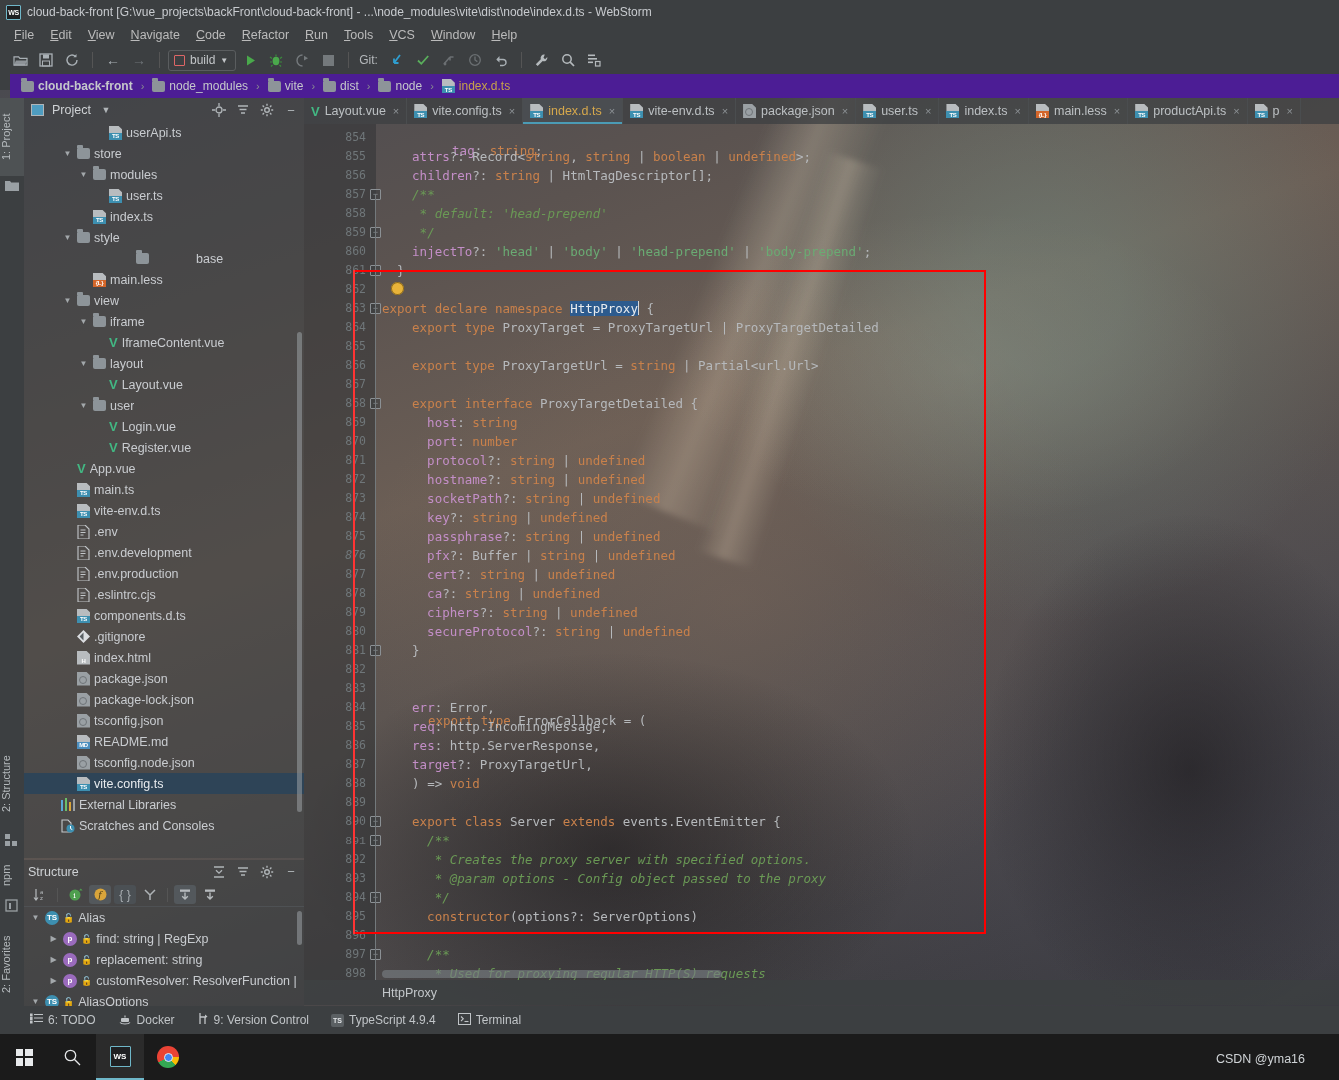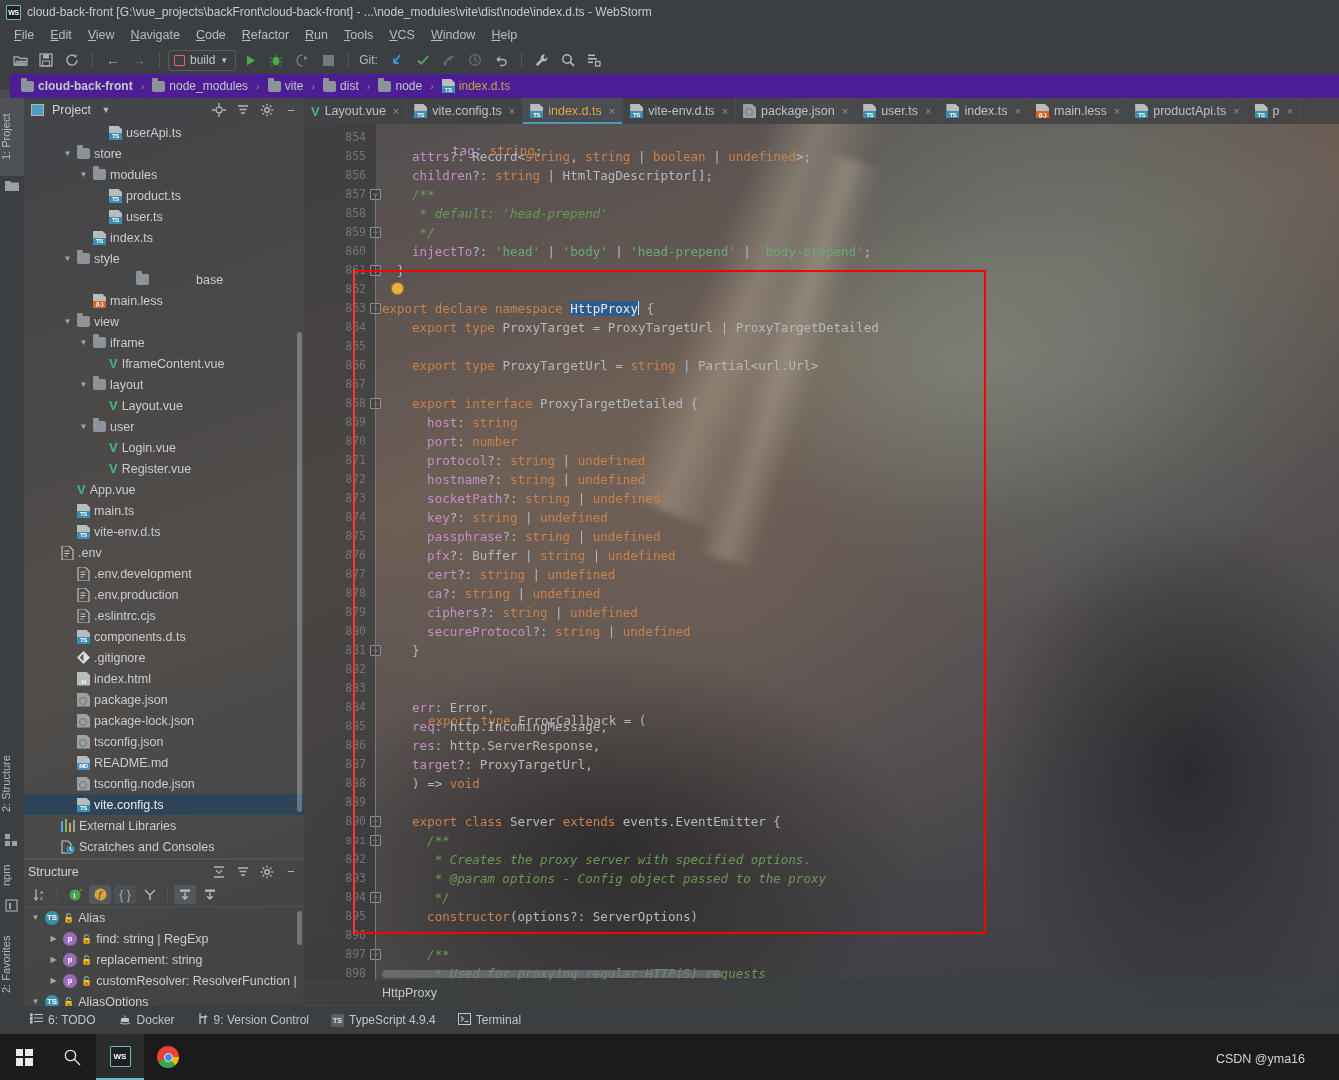--- a/index.html
+++ b/index.html
@@ -408,28 +408,20 @@
         <span class="tw">▼</span>
         <span class="folder"></span>
         <span class="tlbl">modules</span>
       </div>
       <div class="trow" style="padding-left: 70px;">
         <span class="tw"></span>
         <span class="ficon">
           <span class="pg"></span>
           <span class="bd ts">TS</span>
         </span>
-        <span class="tlbl">product.ts</span>
-      </div>
-      <div class="trow" style="padding-left: 70px;">
-        <span class="tw"></span>
-        <span class="ficon">
-          <span class="pg"></span>
-          <span class="bd ts">TS</span>
-        </span>
         <span class="tlbl">user.ts</span>
       </div>
       <div class="trow" style="padding-left: 54px;">
         <span class="tw"></span>
         <span class="ficon">
           <span class="pg"></span>
           <span class="bd ts">TS</span>
         </span>
         <span class="tlbl">index.ts</span>
       </div>
@@ -505,21 +497,21 @@
         <span class="tlbl">main.ts</span>
       </div>
       <div class="trow" style="padding-left: 38px;">
         <span class="tw"></span>
         <span class="ficon">
           <span class="pg"></span>
           <span class="bd ts">TS</span>
         </span>
         <span class="tlbl">vite-env.d.ts</span>
       </div>
-      <div class="trow" style="padding-left: 22px;">
+      <div class="trow" style="padding-left: 38px;">
         <span class="tw"></span>
         <span style="width: 13px; height: 14px;"><svg width="13" height="14" viewBox="0 0 13 14">
             <path d="M1 0h7l4 4v10H1z" fill="none" stroke="#c3c7ca" stroke-width="1.1"></path>
             <path d="M3.5 5h5M3.5 7.5h5M3.5 10h3" stroke="#c3c7ca" stroke-width="1"></path>
           </svg></span>
         <span class="tlbl">.env</span>
       </div>
       <div class="trow" style="padding-left: 38px;">
         <span class="tw"></span>
         <span style="width: 13px; height: 14px;"><svg width="13" height="14" viewBox="0 0 13 14">

